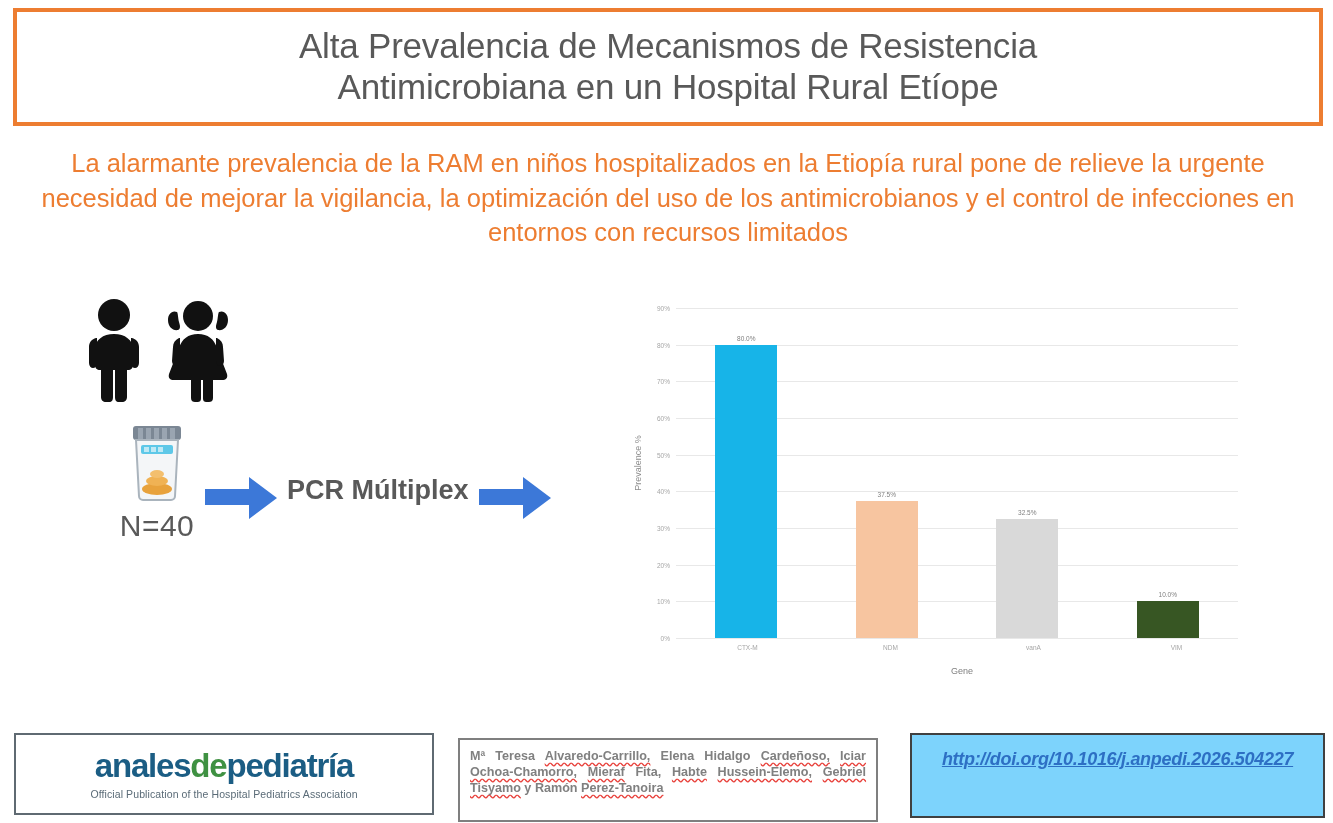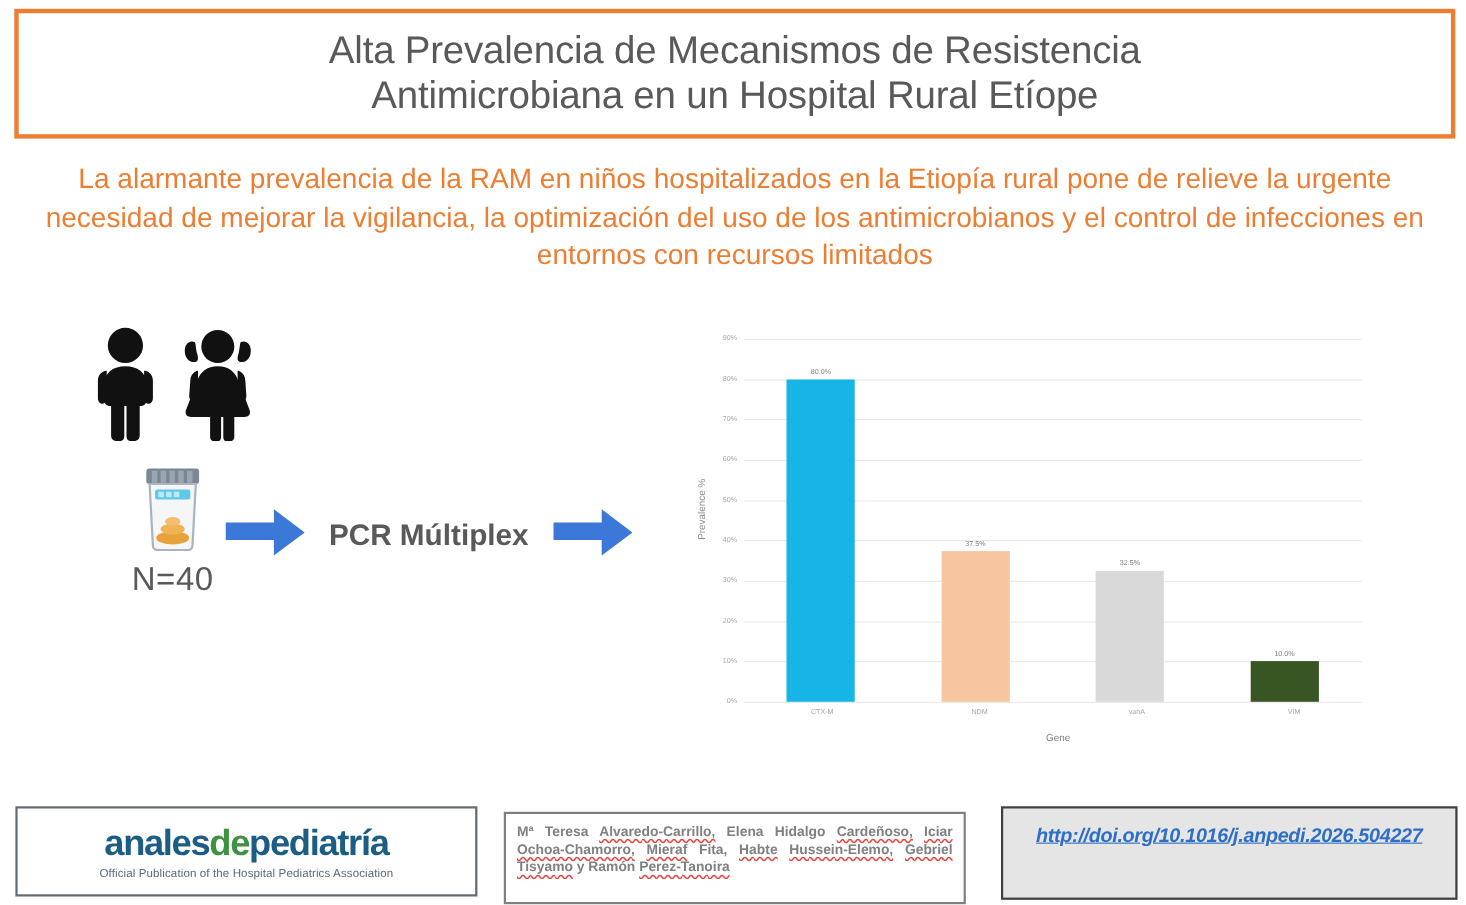--- a/index.html
+++ b/index.html
@@ -69,23 +69,23 @@
     margin-top: 4px;
     font-size: 30px;
     color: #595959;
     text-align: center;
     letter-spacing: 0.5px;
   }
 
   
   .pcr-row {
     position: absolute;
-    left: 205px; top: 455px;
+    left: 205px; top: 475px;
     width: 395px; height: 62px;
-    display: flex; align-items: center; gap: 22px;
+    display: flex; align-items: flex-start; gap: 10px;
   }
   .pcr-label {
     font-size: 27px;
     font-weight: bold;
     color: #595959;
     white-space: nowrap;
   }
 
   
   .chart-wrap {
@@ -216,21 +216,21 @@
     text-decoration: underline wavy #e8403a;
     text-decoration-skip-ink: none;
     text-underline-offset: 2px;
   }
 
   .doi-box {
     position: absolute;
     left: 910px; top: 733px;
     width: 415px; height: 85px;
     border: 2px solid #404040;
-    background: #e5e5e5;
+    background: #7dd3fc;
     padding-top: 14px;
   }
   .doi-link {
     display: block;
     text-align: center;
     font-size: 18px;
     font-weight: bold;
     font-style: italic;
     color: #2d6fc4;
     text-decoration: underline;

